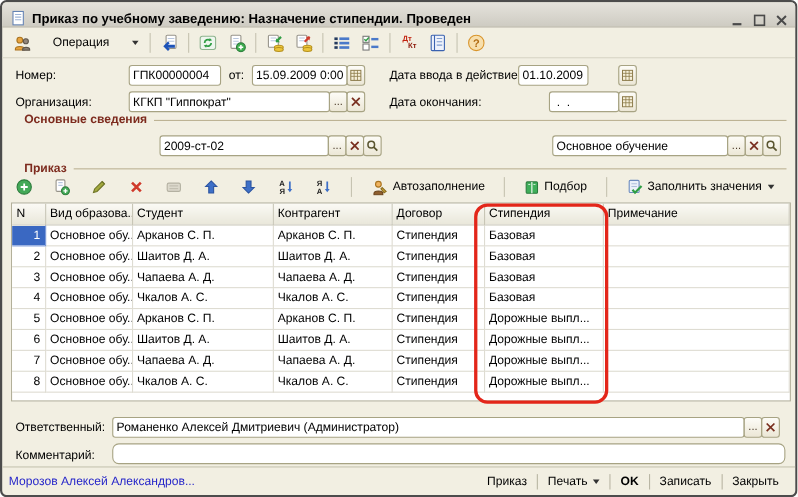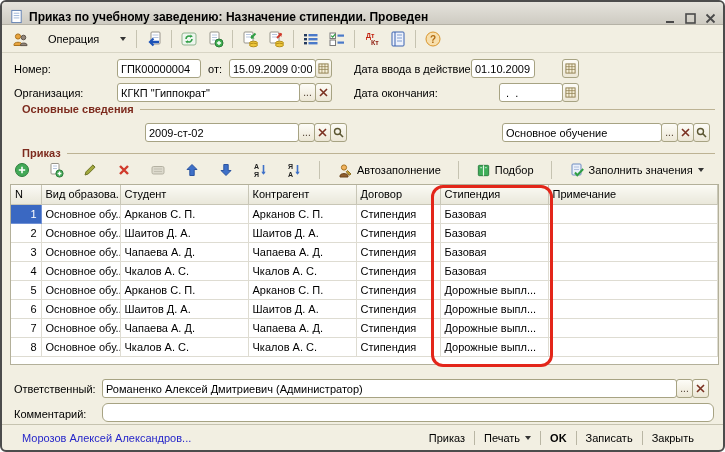--- a/index.html
+++ b/index.html
@@ -54,21 +54,21 @@
        overflow: hidden; white-space: nowrap; background: #fff; }
   td.num { text-align: right; }
   td.sel { background: #3a68c2; color: #fff; border-color: #6f90d5; }
 
   
   .annot { position: absolute; left: 429px; top: 183px; width: 122px; height: 182px;
            border: 3px solid #e3261a; border-radius: 12px; z-index: 5; pointer-events: none; }
 
   
   .statusbar { position: absolute; left: 0; right: 0; bottom: 0; height: 26px;
-               border-top: 1px solid #c6c3b0; display: flex; align-items: center; padding: 0 20px; }
+               border-top: 1px solid #c6c3b0; display: flex; align-items: center; padding: 0 6px; }
   .suser { color: #2626c9; flex: 1; white-space: nowrap; overflow: hidden; }
   .sbtns { display: flex; align-items: center; }
   .sbtn { padding: 0 9px; display: inline-flex; align-items: center; gap: 4px; white-space: nowrap; }
   .sbtn.ok { font-weight: bold; }
   .ssep { width: 1px; height: 14px; background: #b9b6a4; }
 
   svg { display: block; }
 </style>
 </head>
 <body>

